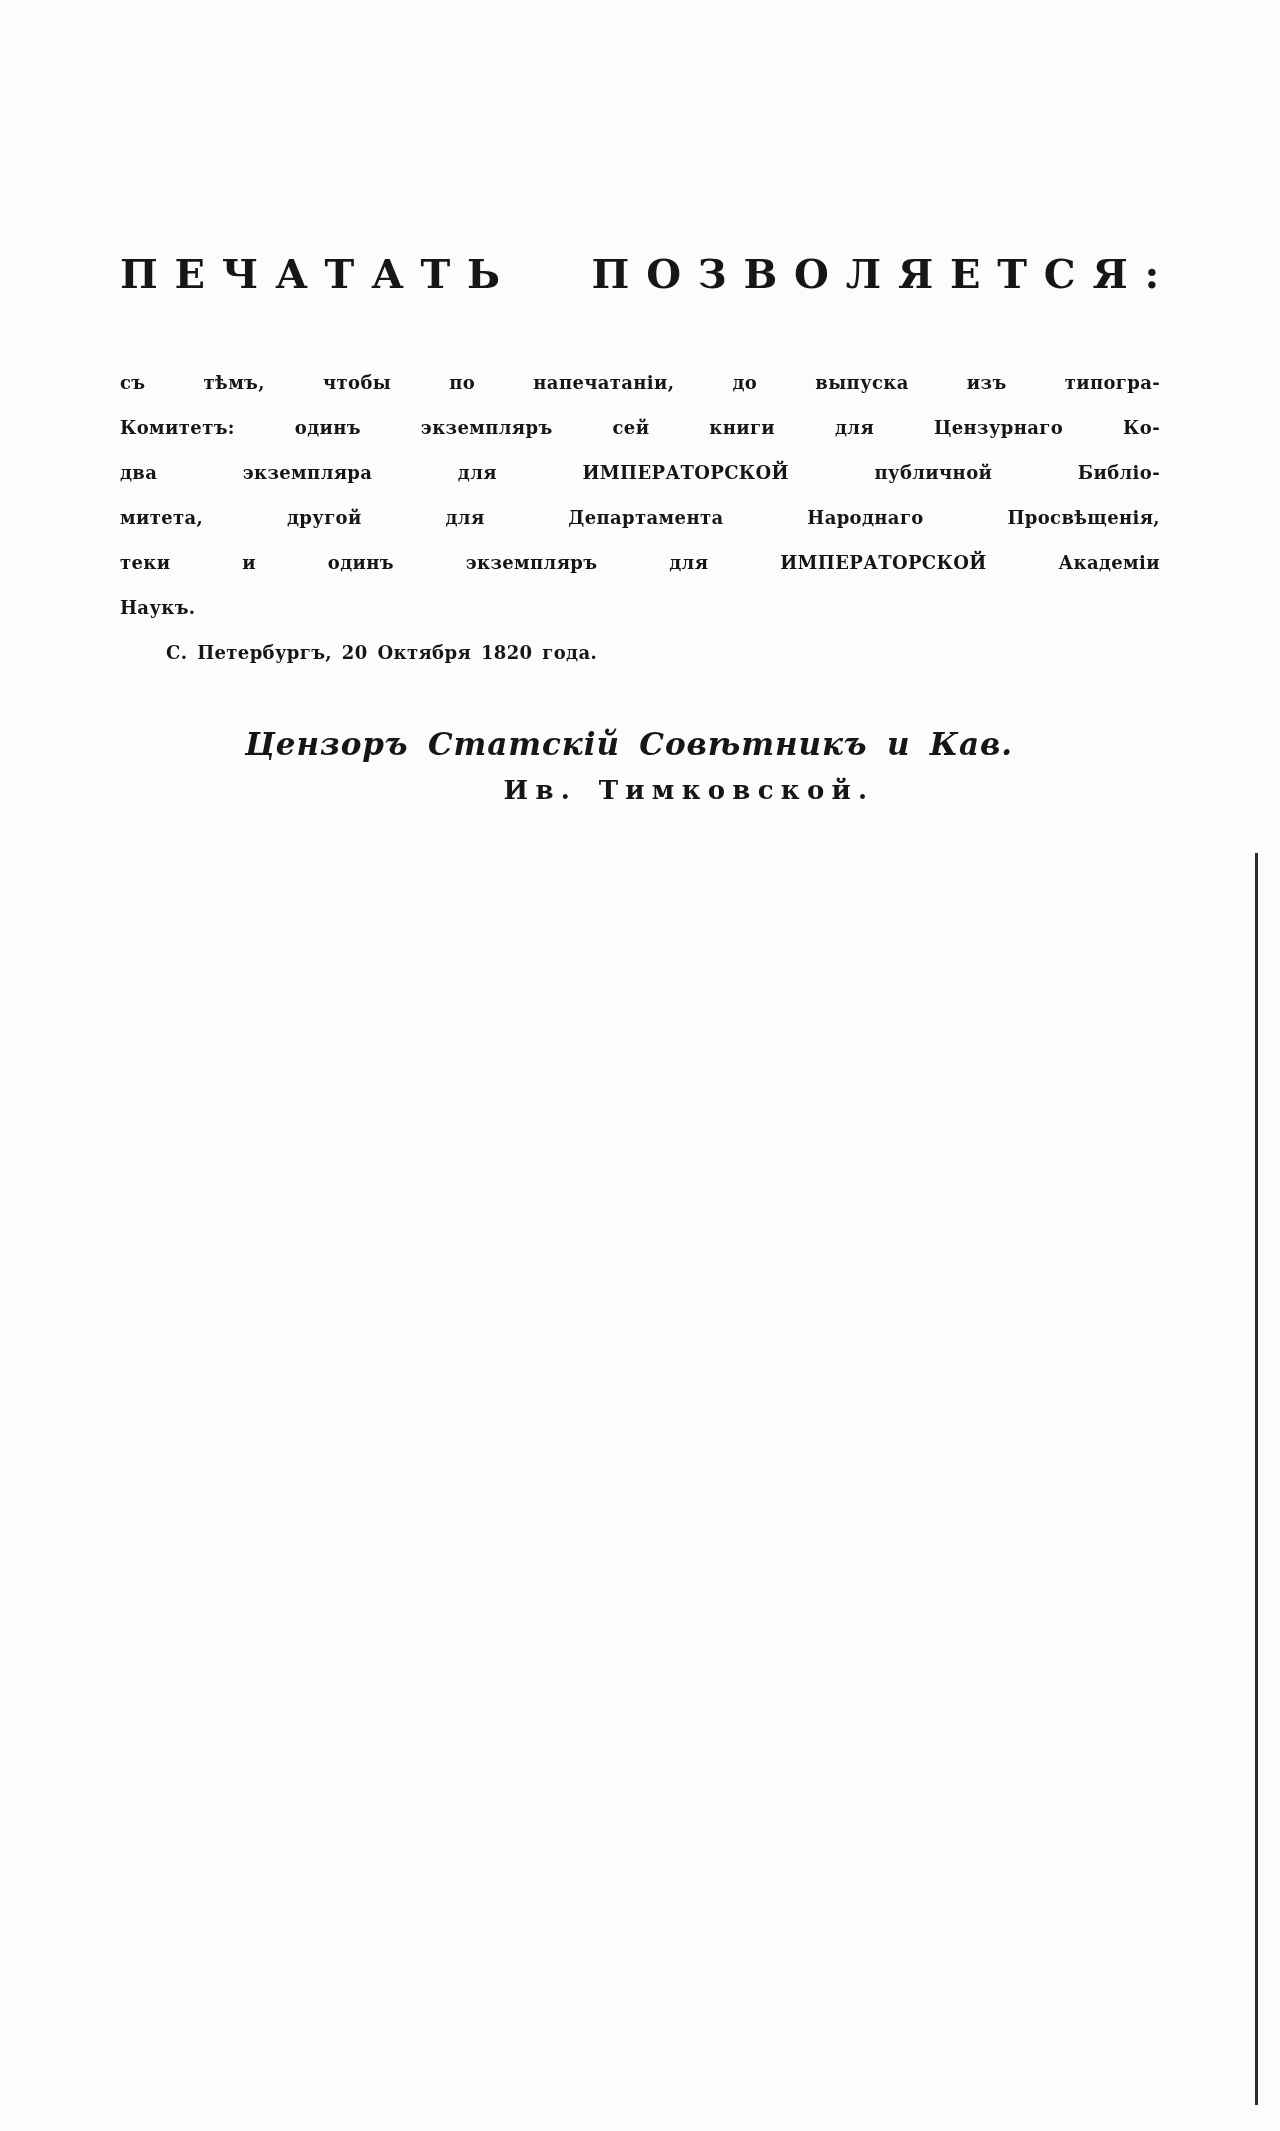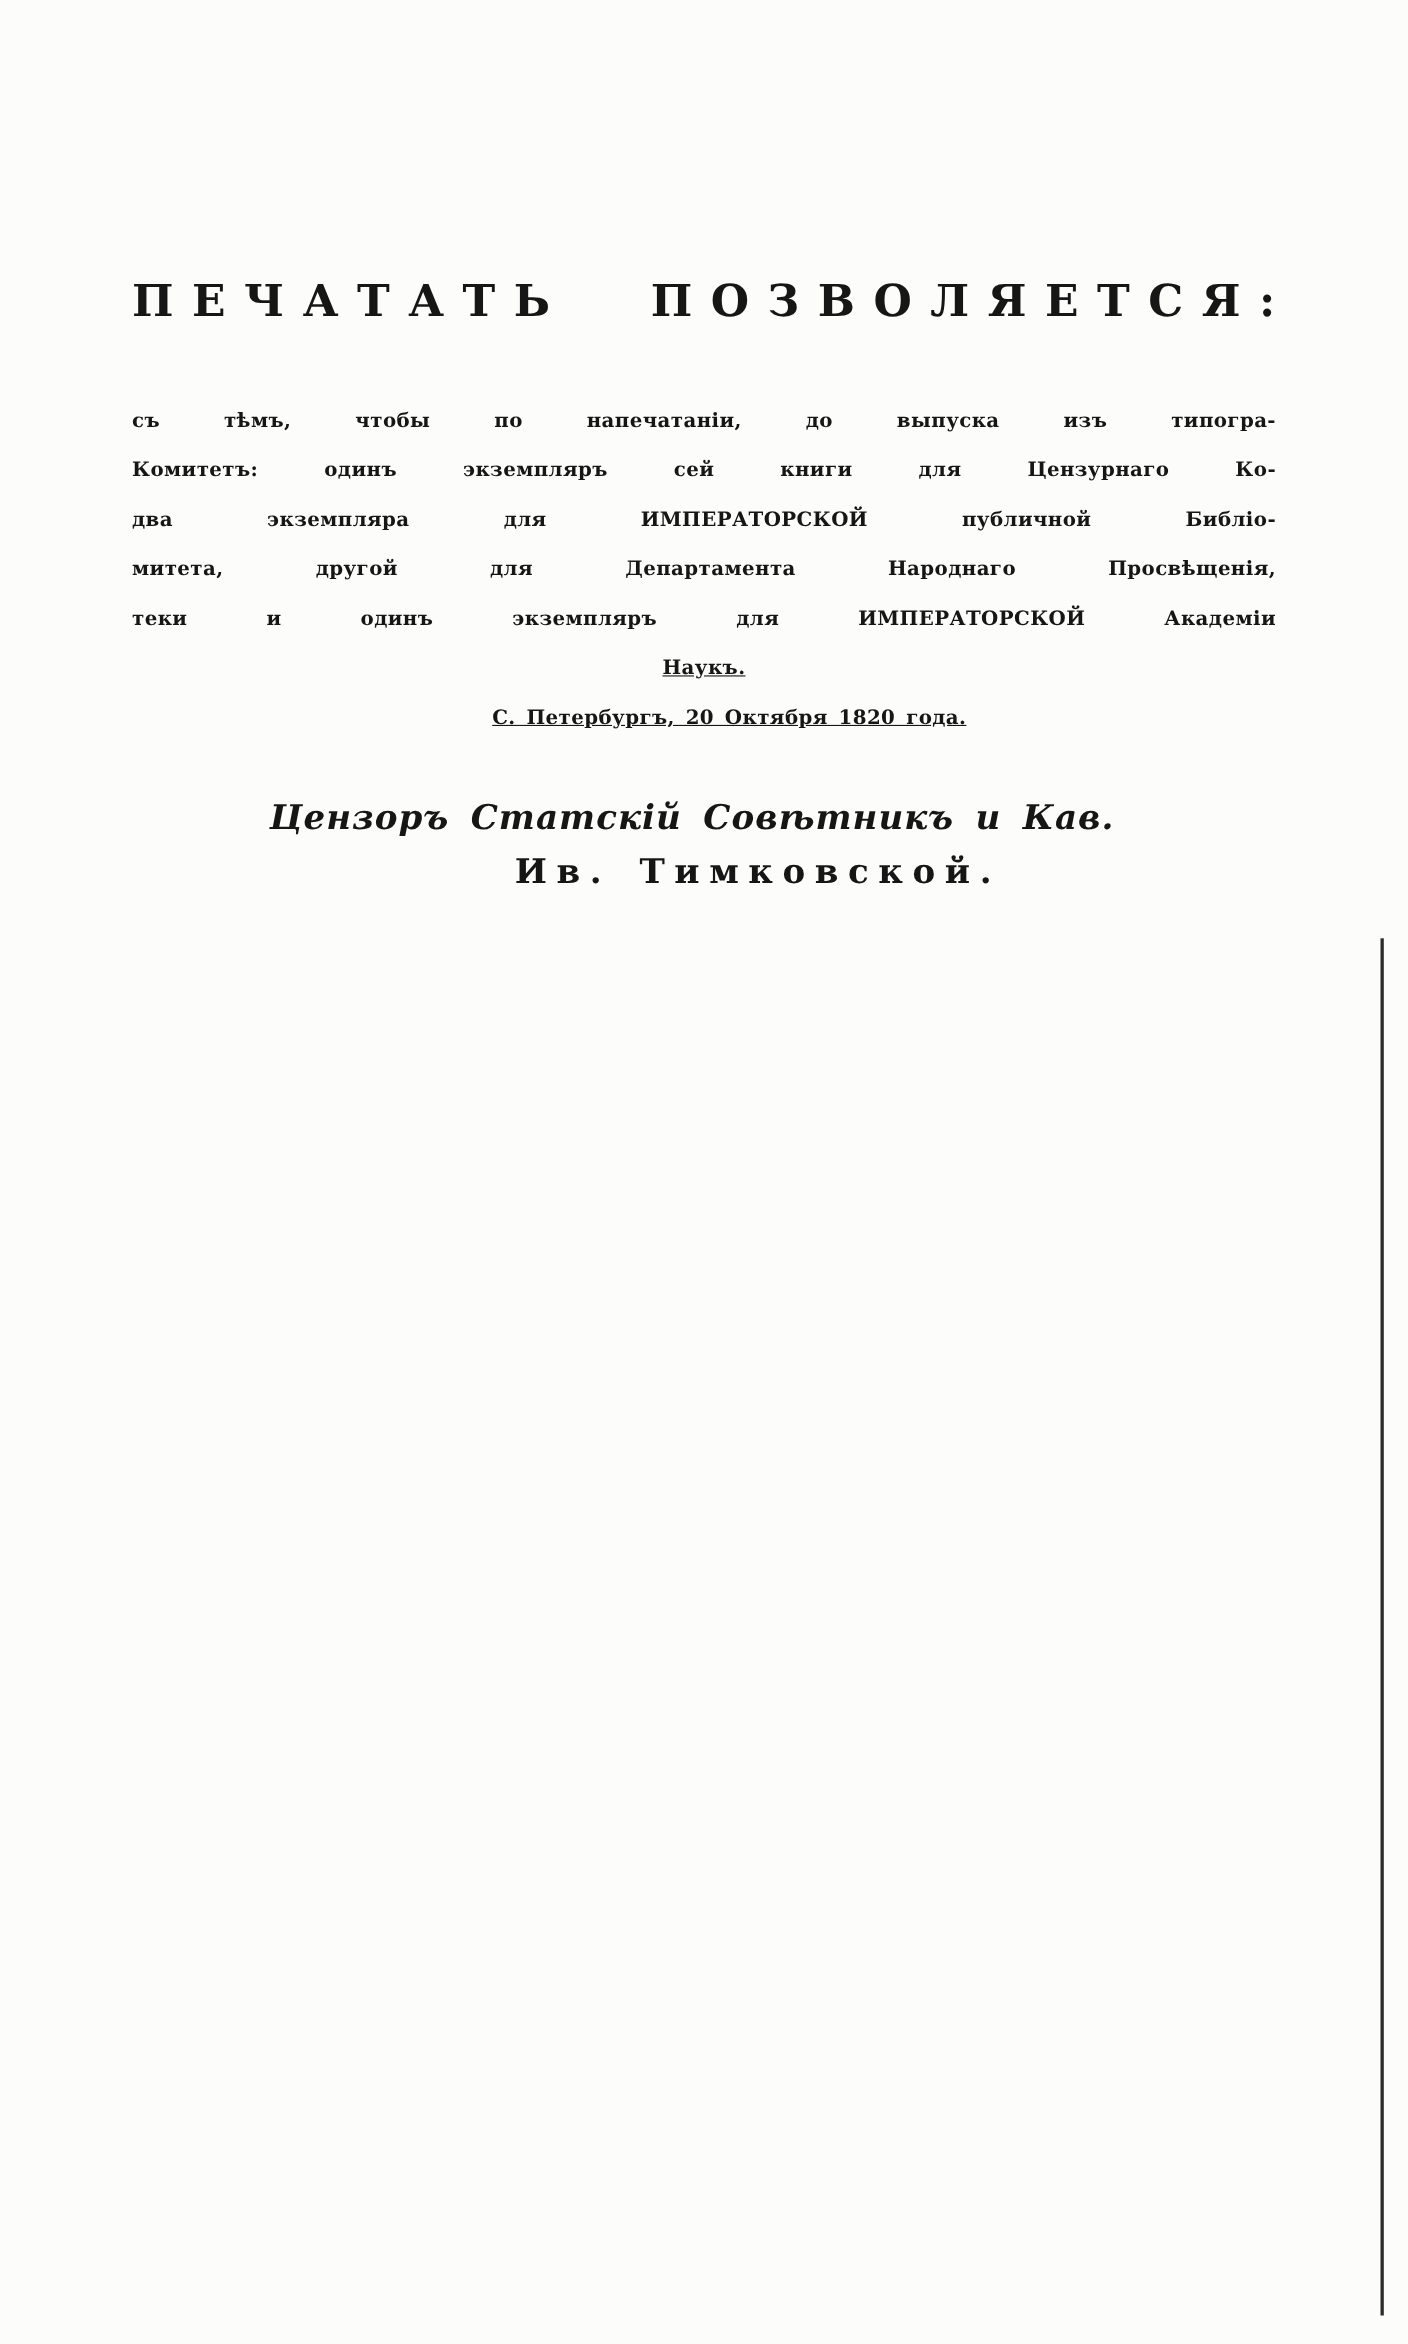--- a/index.html
+++ b/index.html
@@ -33,41 +33,41 @@
     font-size: 18px;
     font-weight: 700;
     line-height: 45px;
     letter-spacing: 0.02em;
   }
   .body-line { min-height: 45px; }
   .body-line.just {
     text-align: justify;
     text-align-last: justify;
   }
-  .body-line.plain { text-align: center; text-decoration: underline; }
+  .body-line.plain { text-align: left; }
   .body-line.indent { text-indent: 46px; word-spacing: 0.18em; }
   .signature-block {
     position: absolute;
     top: 726px;
     left: 109px;
     width: 1040px;
   }
   .censor-title-line {
     text-align: center;
     font-style: italic;
     font-size: 31px;
     font-weight: 700;
     letter-spacing: 0.03em;
     word-spacing: 0.25em;
     white-space: nowrap;
   }
   .censor-name-line {
     margin-top: 13px;
     text-align: center;
-    font-size: 31px;
+    font-size: 26px;
     font-weight: 700;
     letter-spacing: 0.28em;
     word-spacing: 0.2em;
     padding-left: 120px;
     white-space: nowrap;
   }
   .page-edge-line {
     position: absolute;
     left: 1255px;
     top: 853px;

